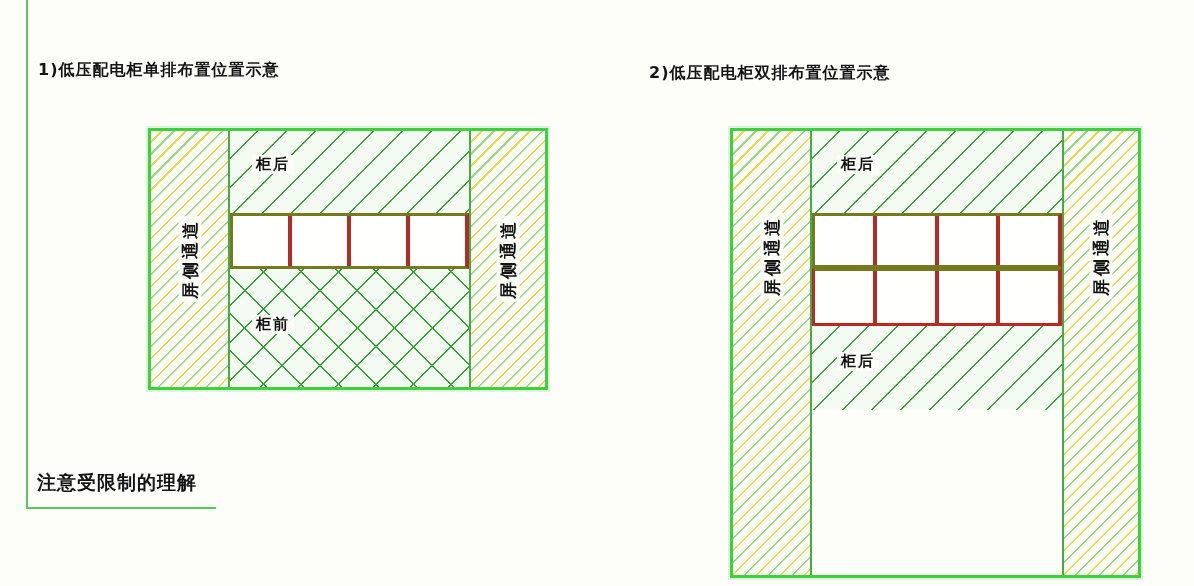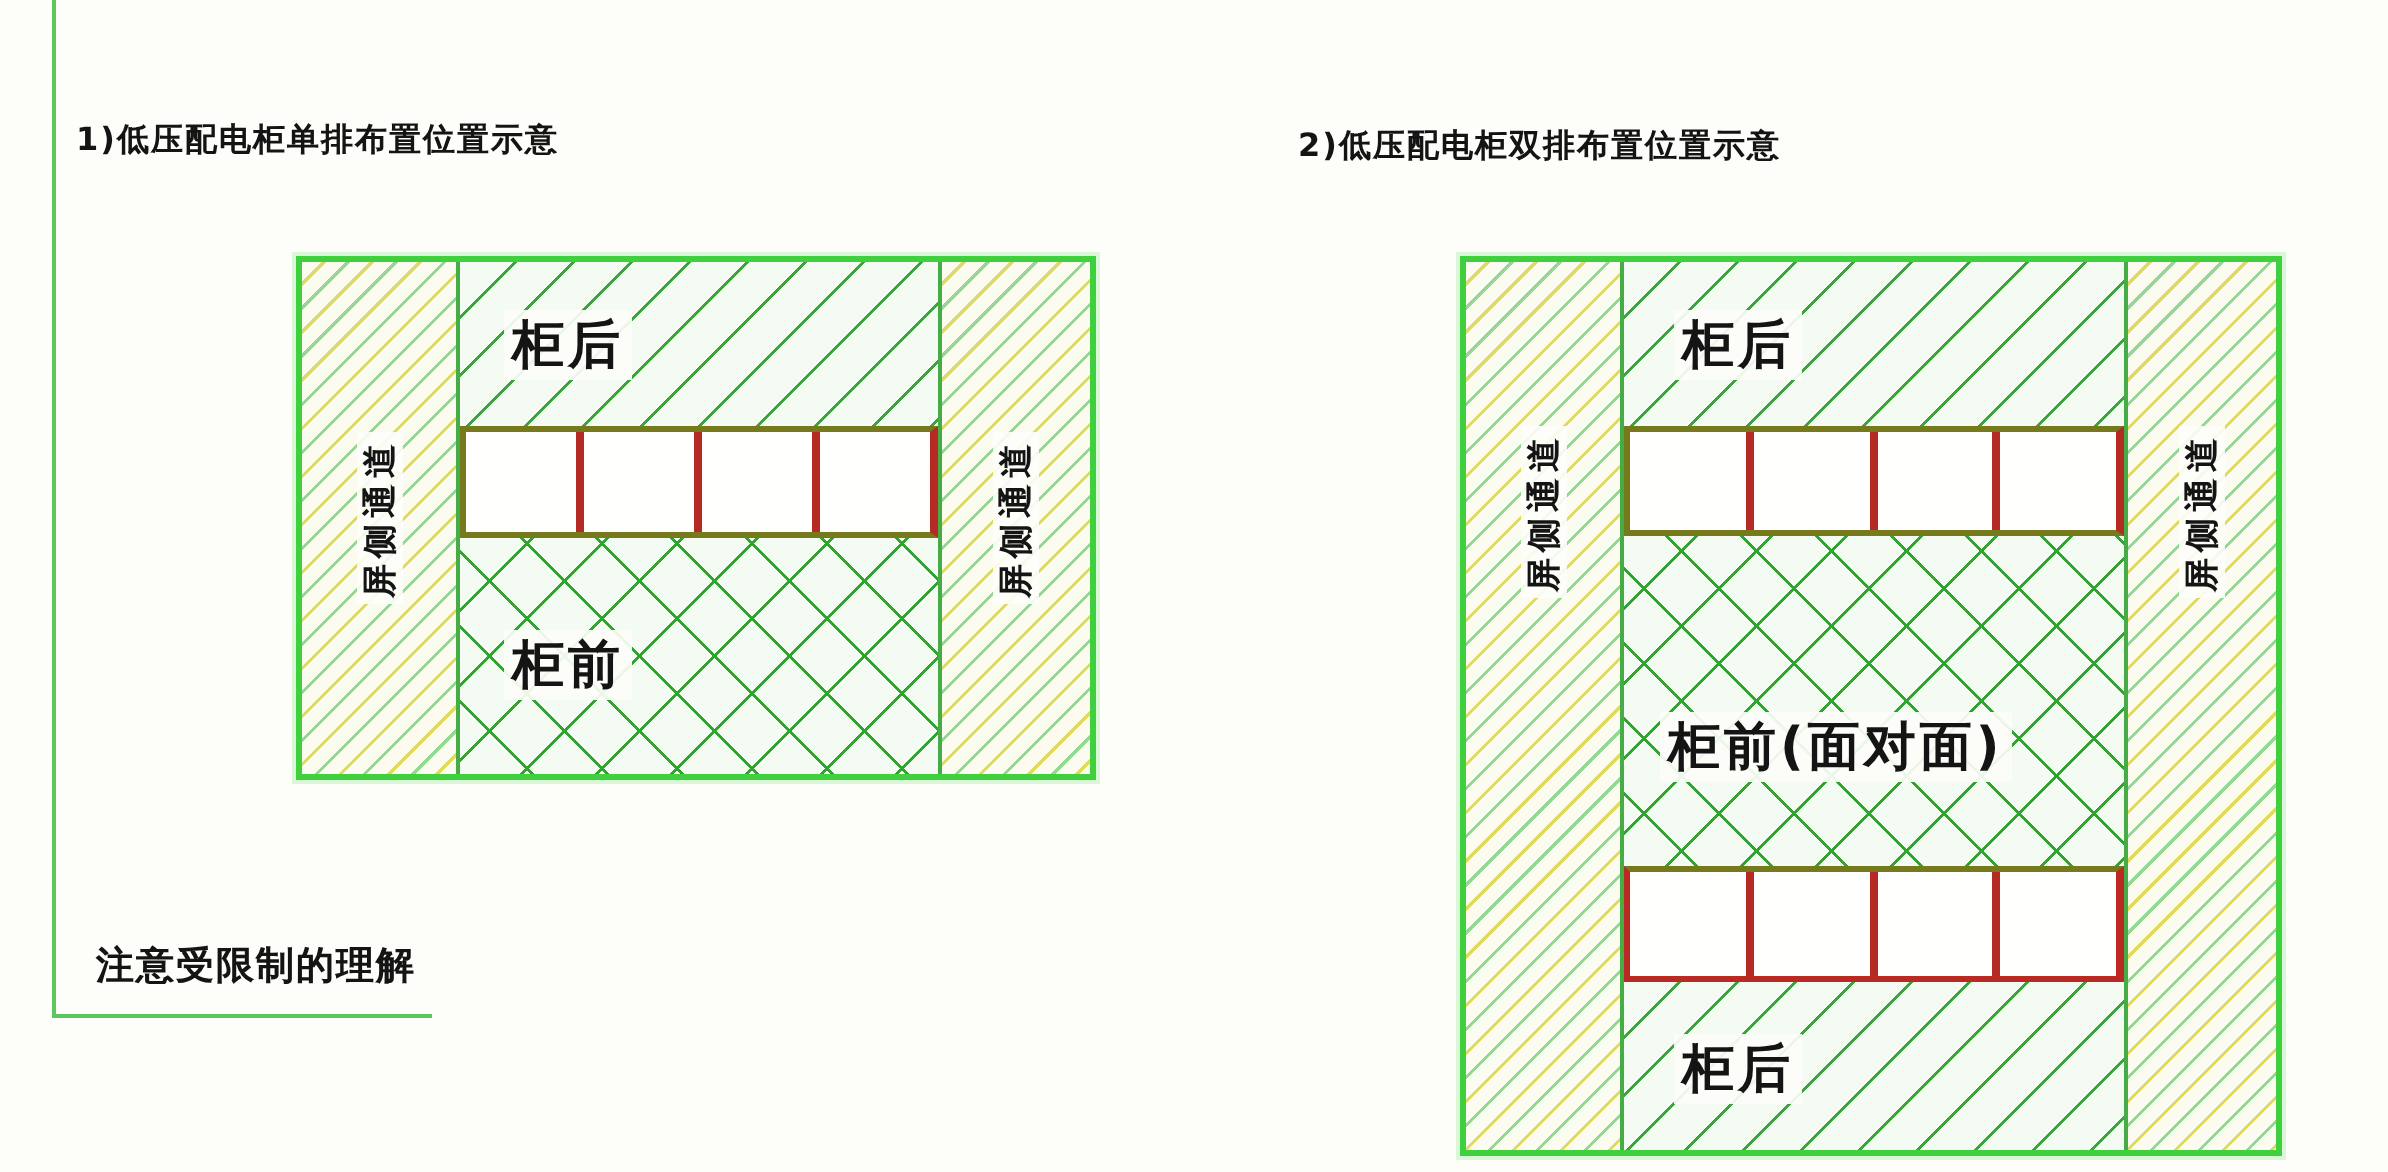--- a/index.html
+++ b/index.html
@@ -5,21 +5,21 @@
   html,body{margin:0;padding:0;}
   body{font-family:"DejaVu Sans",sans-serif;}
   #canvas{position:relative;width:1194px;height:586px;background:#fdfdfa;overflow:hidden;}
 
   .guide-v{position:absolute;left:26px;top:0;width:2px;height:508px;background:#5cc75c;}
   .guide-h{position:absolute;left:26px;top:507px;width:190px;height:2px;background:#5cc75c;}
 
   .title{position:absolute;font-size:16px;font-weight:bold;color:#141414;letter-spacing:1px;white-space:nowrap;}
   #title1{left:38px;top:60px;}
   #title2{left:617px;top:63px;margin-left:32px;}
-  #note{position:absolute;left:48px;top:470px;font-size:19px;font-weight:bold;color:#141414;letter-spacing:1px;white-space:nowrap;}
+  #note{position:absolute;left:37px;top:470px;font-size:19px;font-weight:bold;color:#141414;letter-spacing:1px;white-space:nowrap;}
 
   .diagram{position:absolute;border:3px solid #3fcf3f;box-sizing:border-box;display:flex;
            box-shadow:0 0 0 2px rgba(140,235,140,0.30);}
   #diagram1{left:148px;top:128px;width:400px;height:262px;}
   #diagram2{left:730px;top:128px;width:411px;height:450px;}
 
   .aisle{position:relative;box-sizing:border-box;
     background-color:#fbfcef;
     background-image:repeating-linear-gradient(135deg,
       transparent 0px, transparent 7px,
@@ -34,21 +34,21 @@
   .hatch-diag{position:relative;
     background-color:#f3fbf3;
     background-image:repeating-linear-gradient(135deg,
       transparent 0px, transparent 19px, #3ba43b 19px, #3ba43b 20.5px);}
   .hatch-cross{position:relative;
     background-color:#f3fbf3;
     background-image:
       repeating-linear-gradient(135deg, transparent 0px, transparent 25px, #2fa42f 25px, #2fa42f 26.5px),
       repeating-linear-gradient(45deg, transparent 0px, transparent 25px, #2fa42f 25px, #2fa42f 26.5px);}
 
-  .region-label{position:absolute;font-size:26px;font-weight:bold;color:#141414;
+  .region-label{position:absolute;font-size:15px;font-weight:bold;color:#141414;
     background:rgba(253,253,250,0.92);padding:0 4px;letter-spacing:2px;white-space:nowrap;}
 
   .v-label{position:absolute;left:50%;top:50%;
     transform:translate(-50%,-50%) rotate(-90deg);
     font-size:17px;font-weight:bold;color:#141414;letter-spacing:3px;white-space:nowrap;
     background:rgba(253,253,250,0.9);padding:0 3px;}
   #diagram2 .v-label{top:125px;}
 
   .cab-row{display:flex;box-sizing:border-box;background:#ffffff;
     border-top:3px solid #767a1d;border-bottom:3px solid #767a1d;
@@ -115,23 +115,20 @@
     <div class="middle">
       <div class="hatch-diag" id="d2-back-top">
         <span class="region-label">柜后</span>
       </div>
       <div class="cab-row" id="d2-row1">
           <div class="cab-cell"></div>
           <div class="cab-cell"></div>
           <div class="cab-cell"></div>
           <div class="cab-cell"></div>
         </div>
-      <div class="hatch-cross" id="d2-front">
-        <span class="region-label">柜前(面对面)</span>
-      </div>
       <div class="cab-row red-frame" id="d2-row2">
           <div class="cab-cell"></div>
           <div class="cab-cell"></div>
           <div class="cab-cell"></div>
           <div class="cab-cell"></div>
         </div>
       <div class="hatch-diag" id="d2-back-bottom">
         <span class="region-label">柜后</span>
       </div>
     </div>

